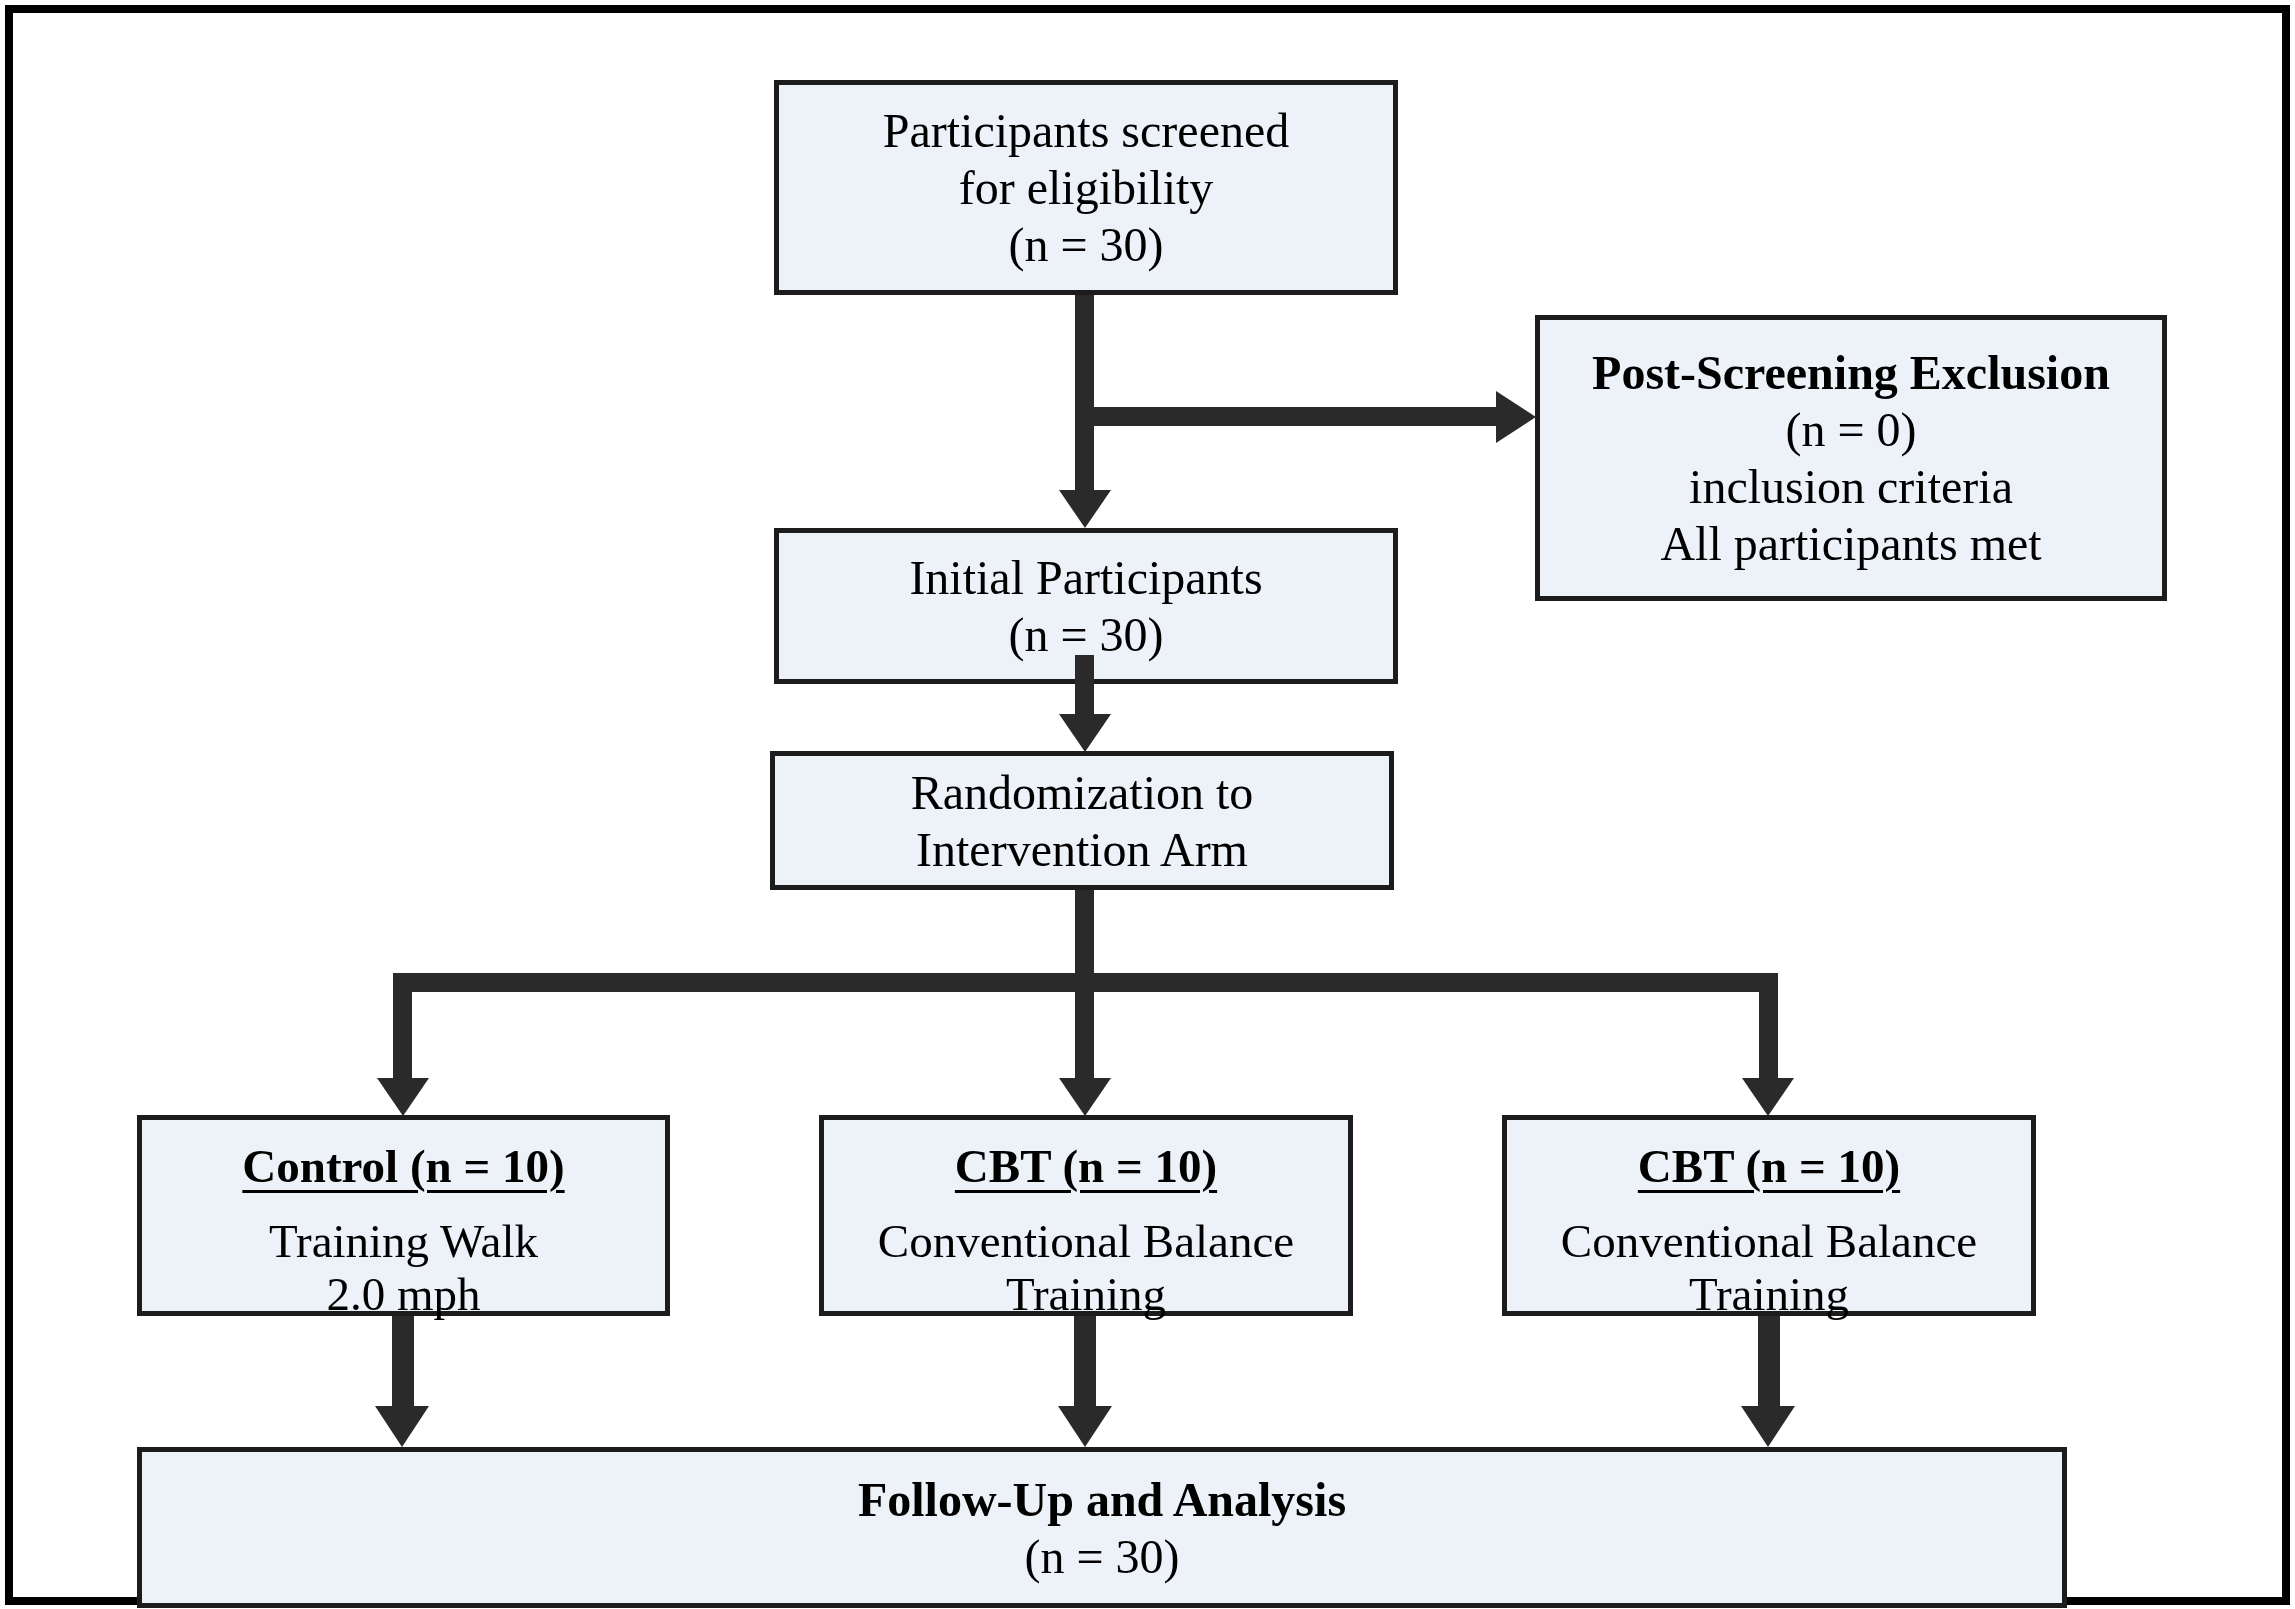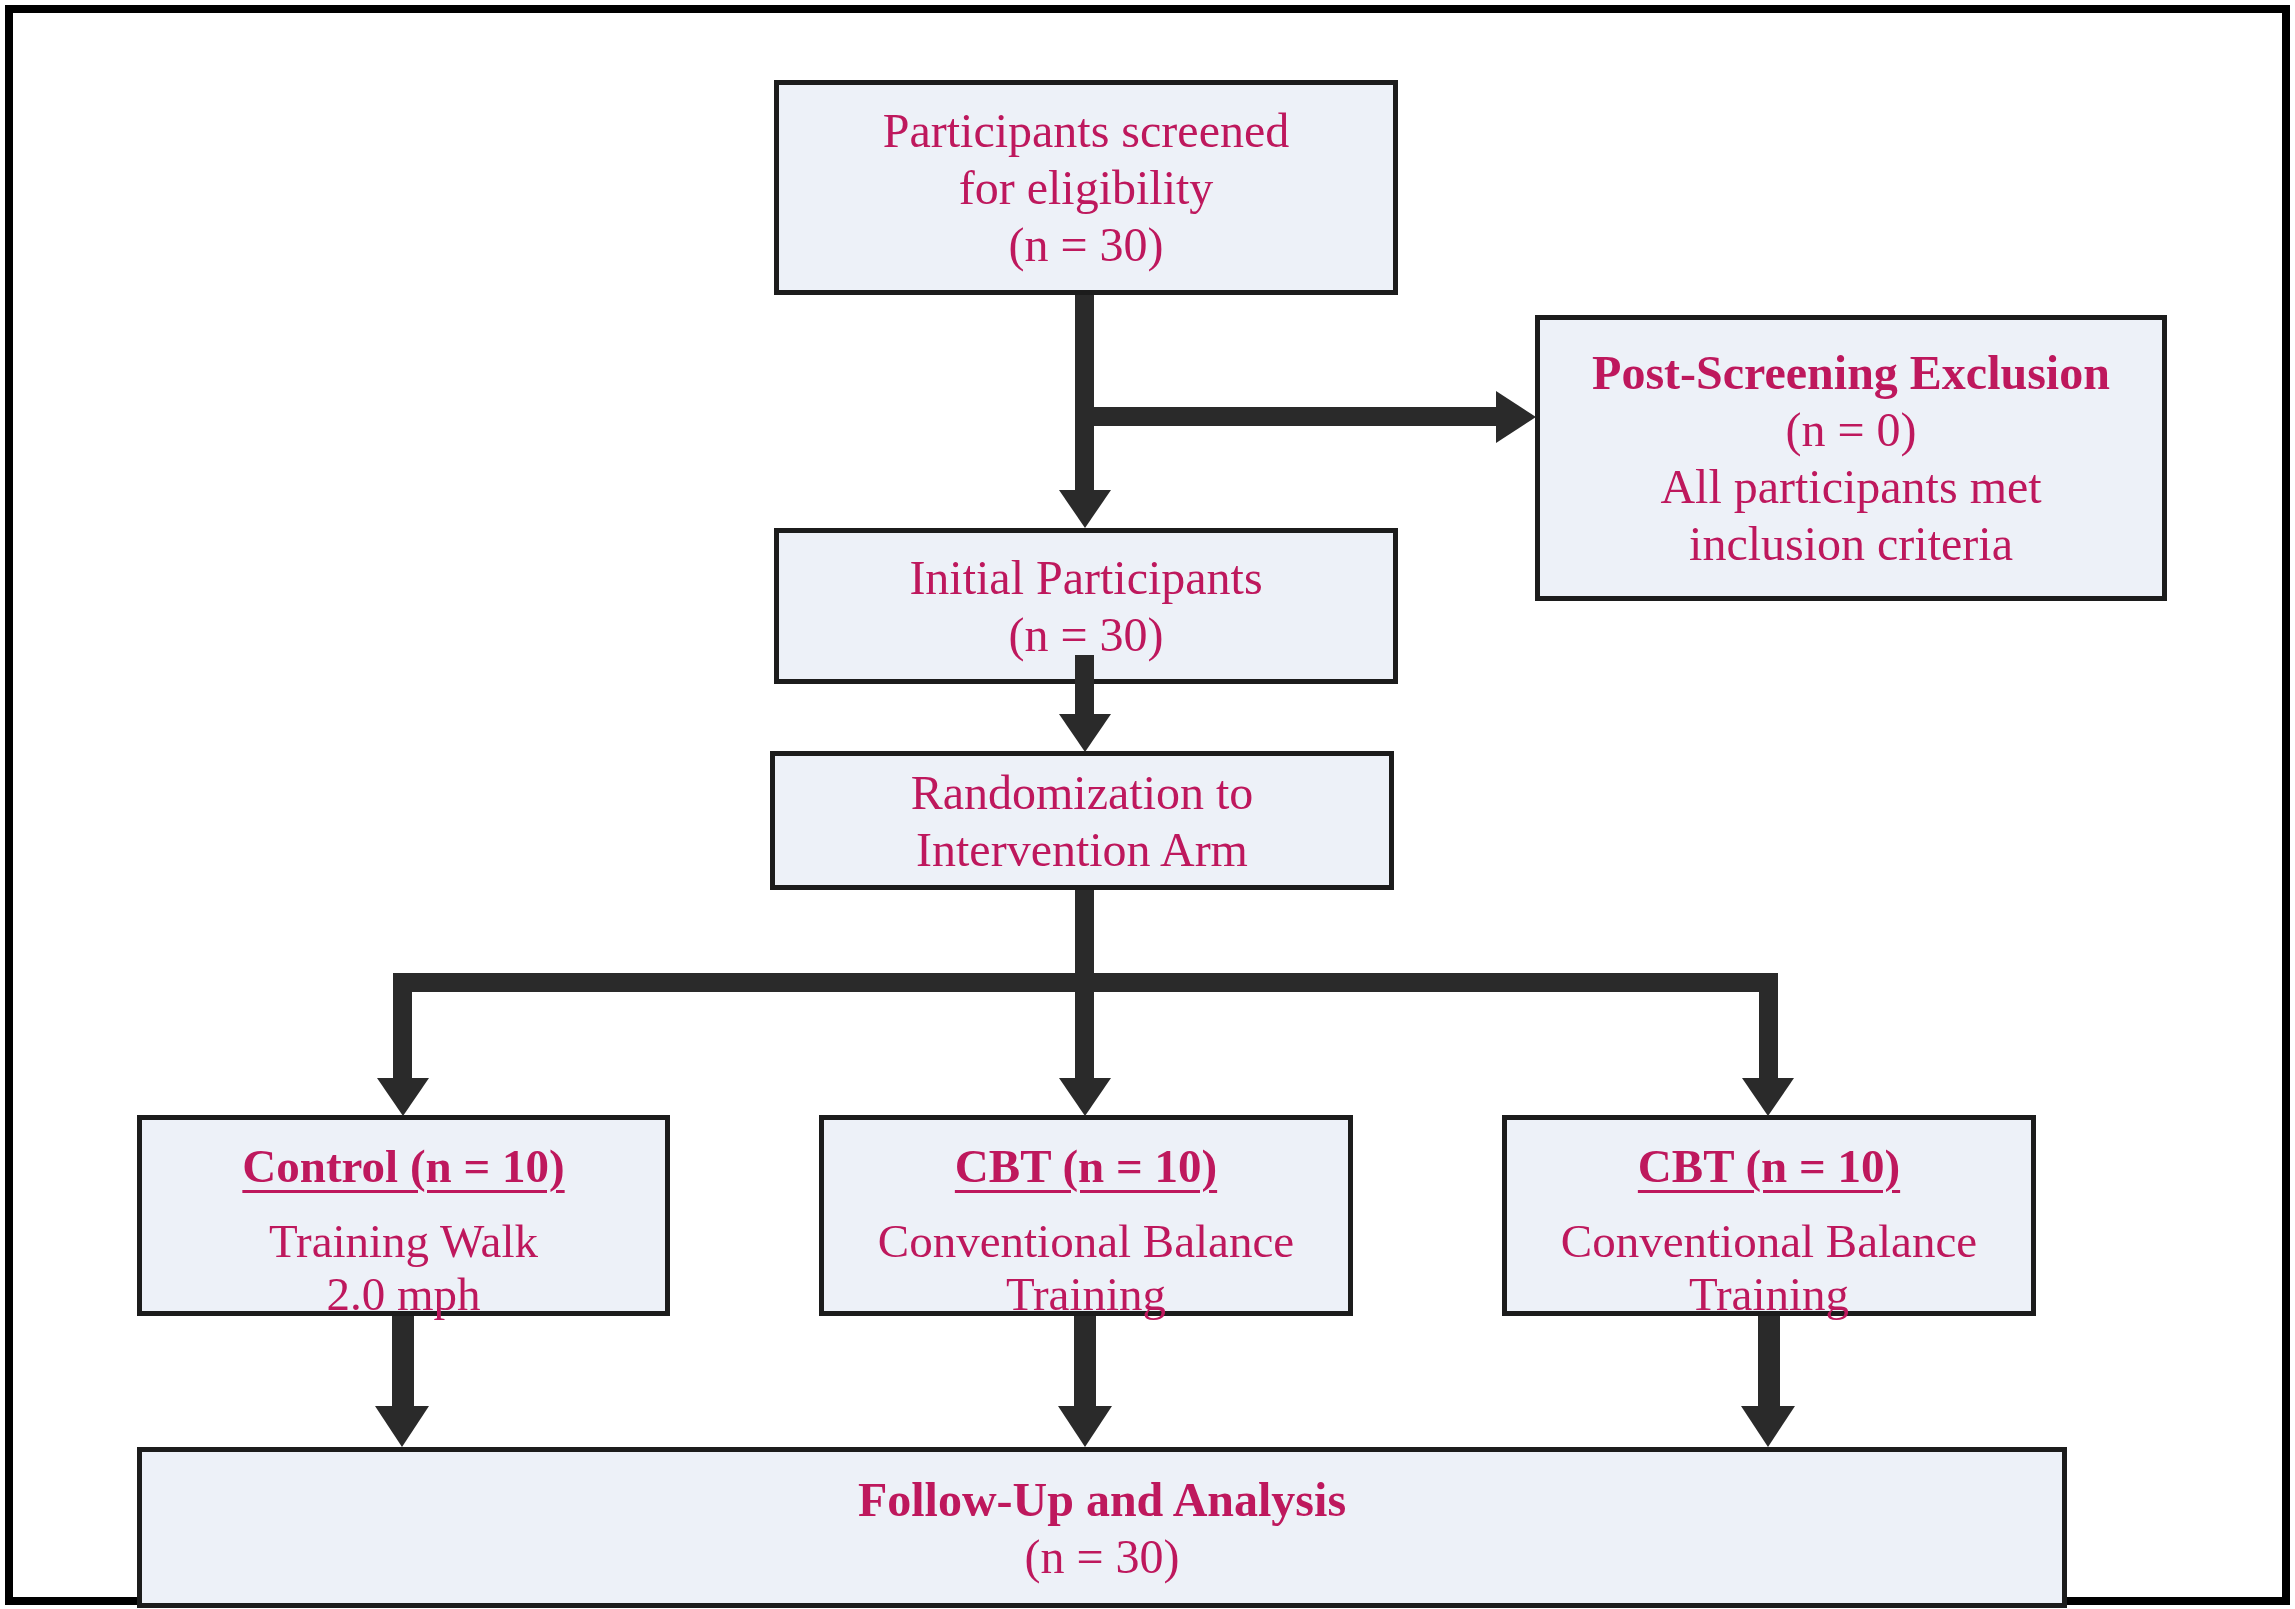--- a/index.html
+++ b/index.html
@@ -6,21 +6,21 @@
     margin: 0;
     padding: 0;
     background: #ffffff;
   }
   .canvas {
     position: relative;
     width: 2295px;
     height: 1610px;
     background: #ffffff;
     font-family: "Liberation Serif", "DejaVu Serif", serif;
-    color: #be185d;
+    color: #000000;
     overflow: hidden;
   }
   .frame {
     position: absolute;
     left: 5.2px; top: 5.2px; right: 5.2px; bottom: 5.2px;
     border: 8.6px solid #000000;
   }
   .box {
     position: absolute;
     box-sizing: border-box;
@@ -83,22 +83,22 @@
 
   <div class="box" style="left:774px; top:80px; width:624px; height:215px;">
     <div class="bline">Participants screened</div>
     <div class="bline">for eligibility</div>
     <div class="bline">(n = 30)</div>
   </div>
 
   <div class="box" style="left:1535px; top:274px; width:632px; height:286px;margin-top:41px;">
     <div class="btitle">Post-Screening Exclusion</div>
     <div class="bline">(n = 0)</div>
+    <div class="bline">inclusion criteria</div>
     <div class="bline">All participants met</div>
-    <div class="bline">inclusion criteria</div>
   </div>
 
   <div class="box" style="left:774px; top:528px; width:624px; height:156px;">
     <div class="bline">Initial Participants</div>
     <div class="bline">(n = 30)</div>
   </div>
 
   <div class="box" style="left:770px; top:751px; width:624px; height:139px;">
     <div class="bline">Randomization to</div>
     <div class="bline">Intervention Arm</div>

